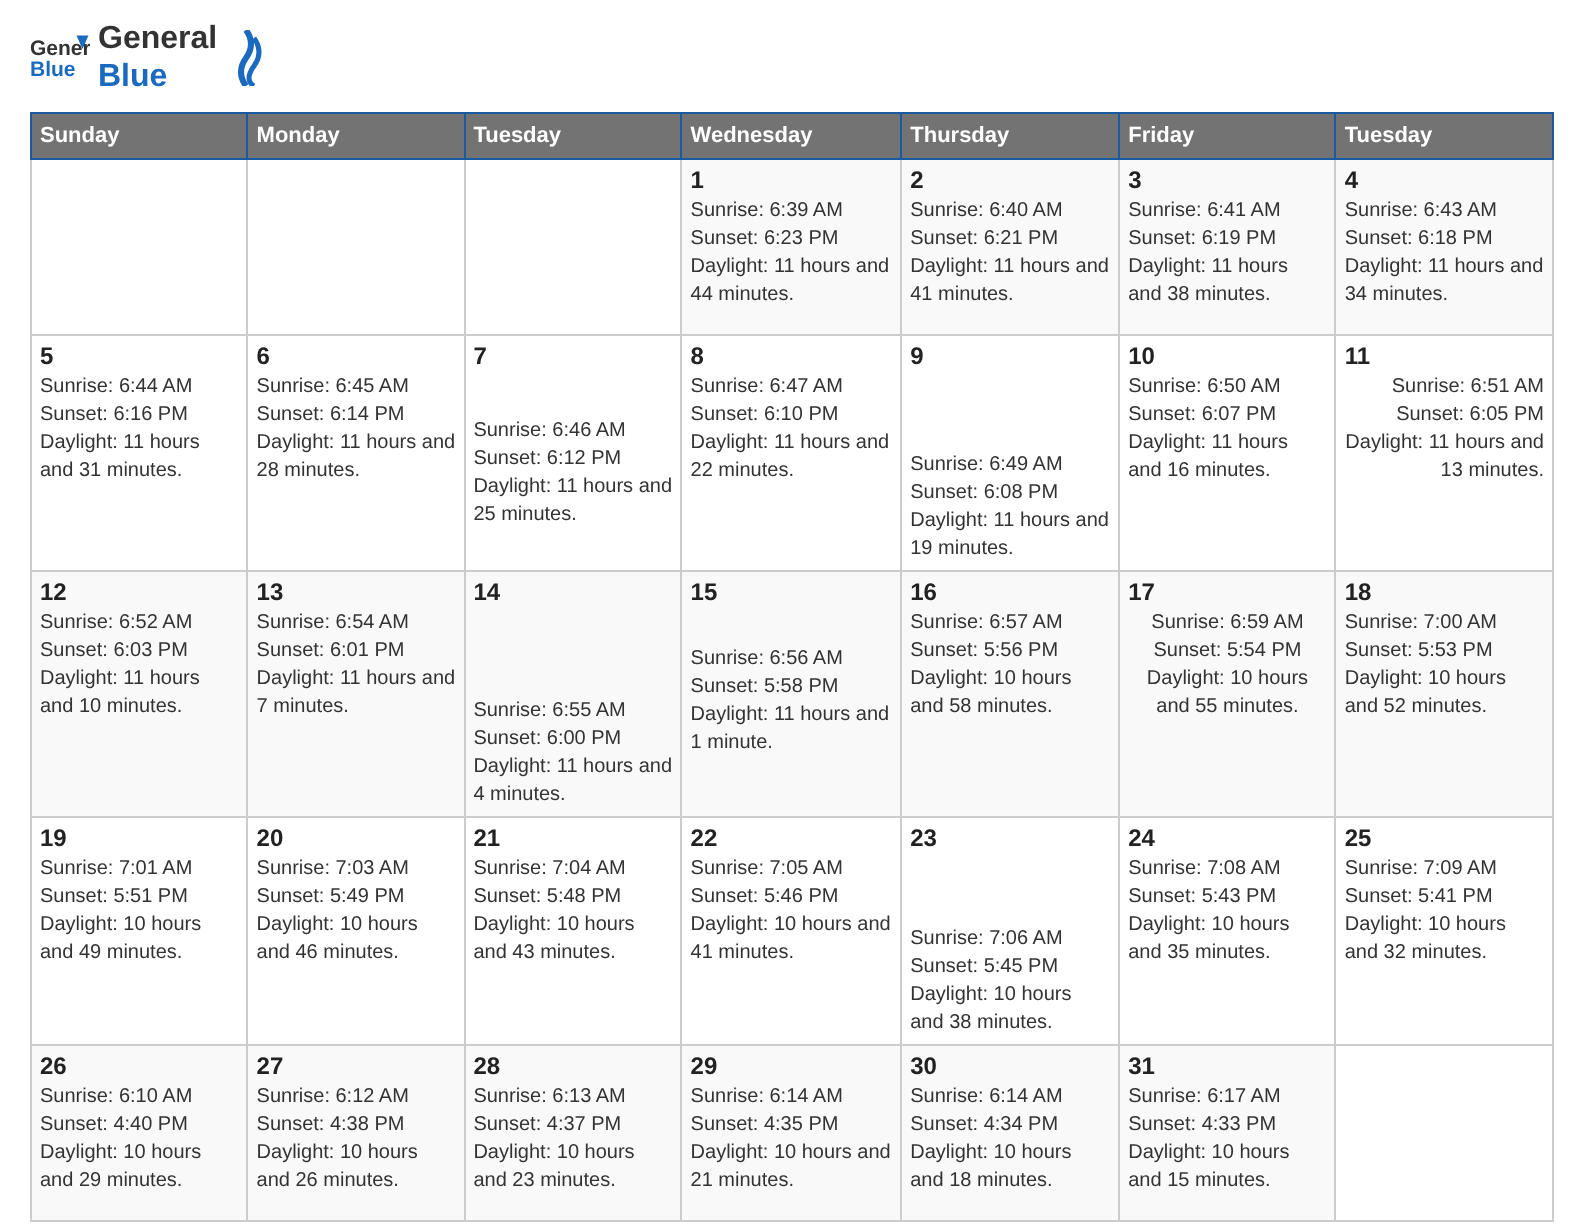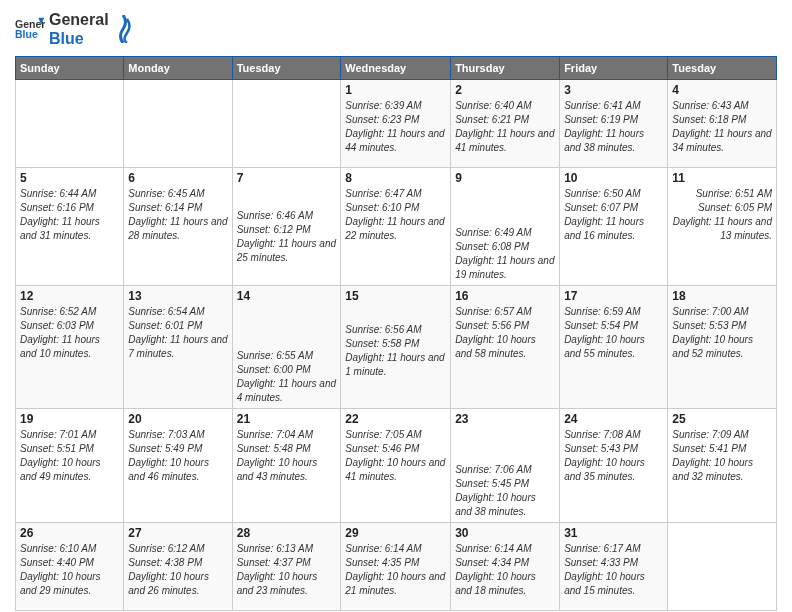--- a/index.html
+++ b/index.html
@@ -71,21 +71,20 @@
     .day-number {
       font-weight: bold;
       font-size: 12px;
       margin-bottom: 2px;
       color: #222;
     }
     .day-info {
       color: #333;
       line-height: 1.4;
       font-size: 10px;
-      font-style: italic;
     }
     .empty-cell {
       background: #fff !important;
     }
   </style>
 </head>
 <body>
 
 <div class="page">
   <div class="header">
@@ -222,21 +221,21 @@
 Daylight: 11 hours and 1 minute.</div>
           </td>
           <td>
             <div class="day-number">16</div>
             <div class="day-info" style="white-space: pre-line;">Sunrise: 6:57 AM
 Sunset: 5:56 PM
 Daylight: 10 hours and 58 minutes.</div>
           </td>
           <td>
             <div class="day-number">17</div>
-            <div class="day-info" style="white-space: pre-line;">Sunrise: 6:59 AM
+            <div class="day-info" style="white-space: pre-line; text-align: center;">Sunrise: 6:59 AM
 Sunset: 5:54 PM
 Daylight: 10 hours and 55 minutes.</div>
           </td>
           <td>
             <div class="day-number">18</div>
             <div class="day-info" style="white-space: pre-line;">Sunrise: 7:00 AM
 Sunset: 5:53 PM
 Daylight: 10 hours and 52 minutes.</div>
           </td>
         </tr>

